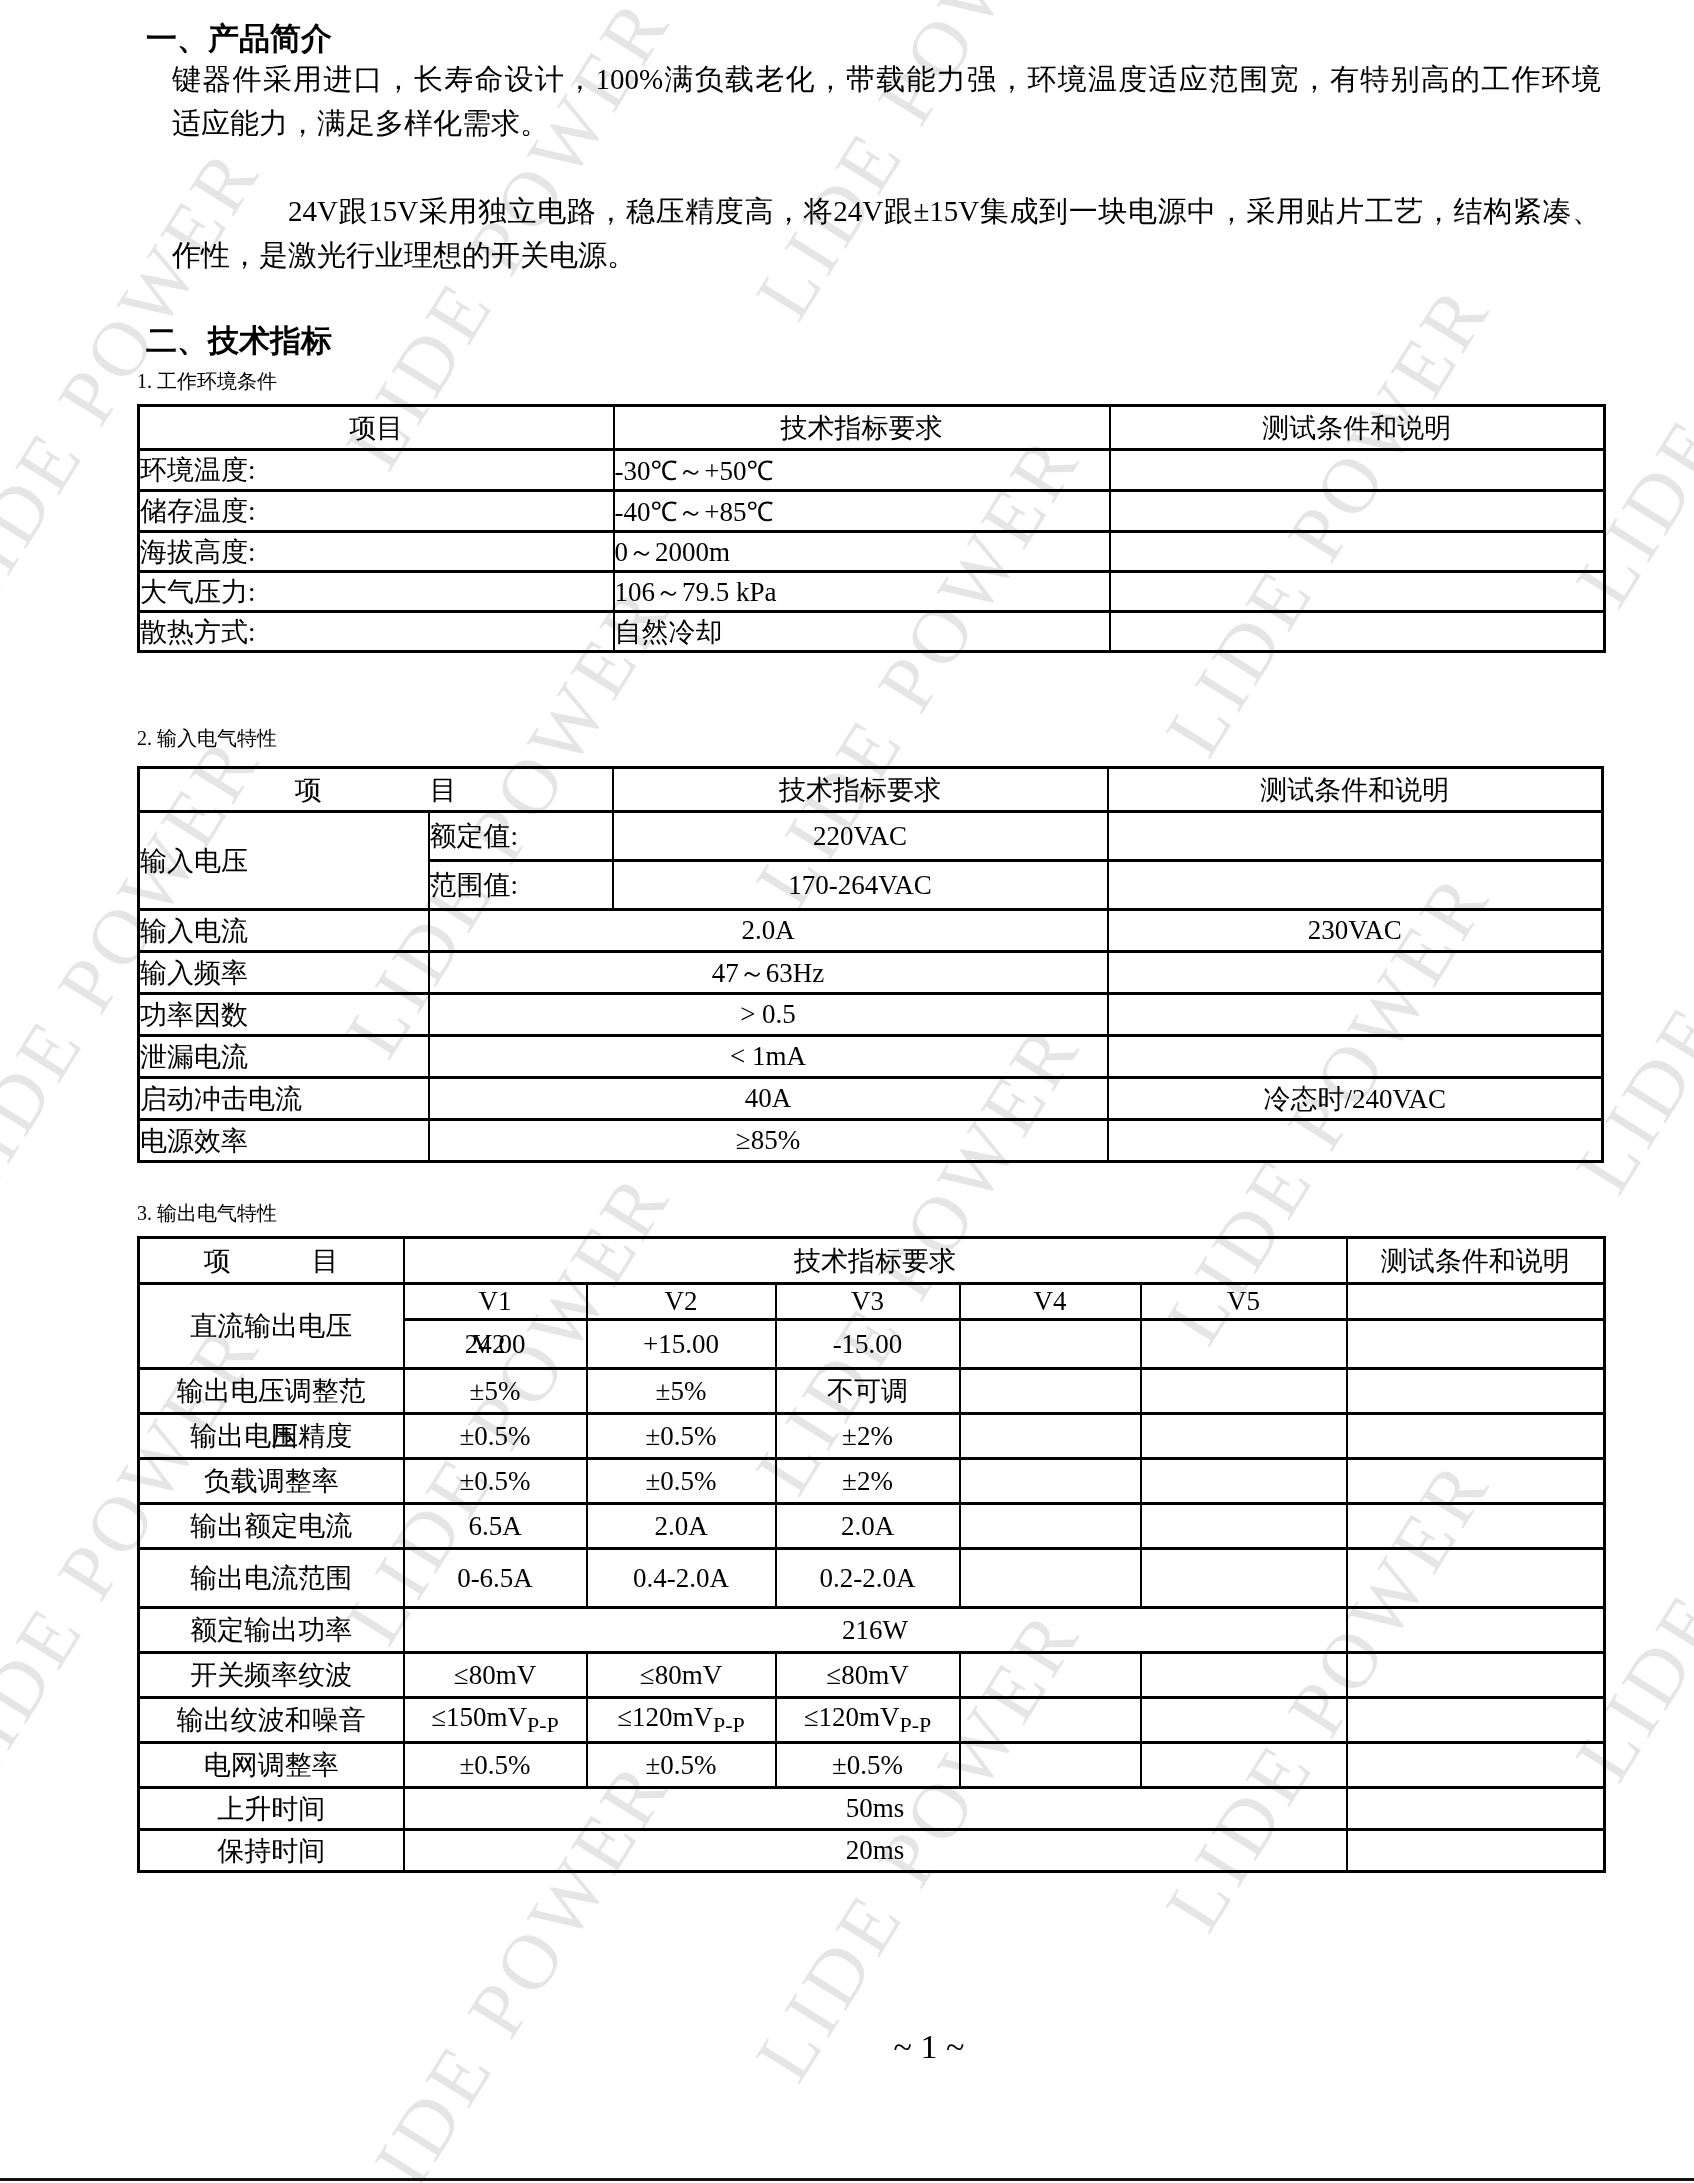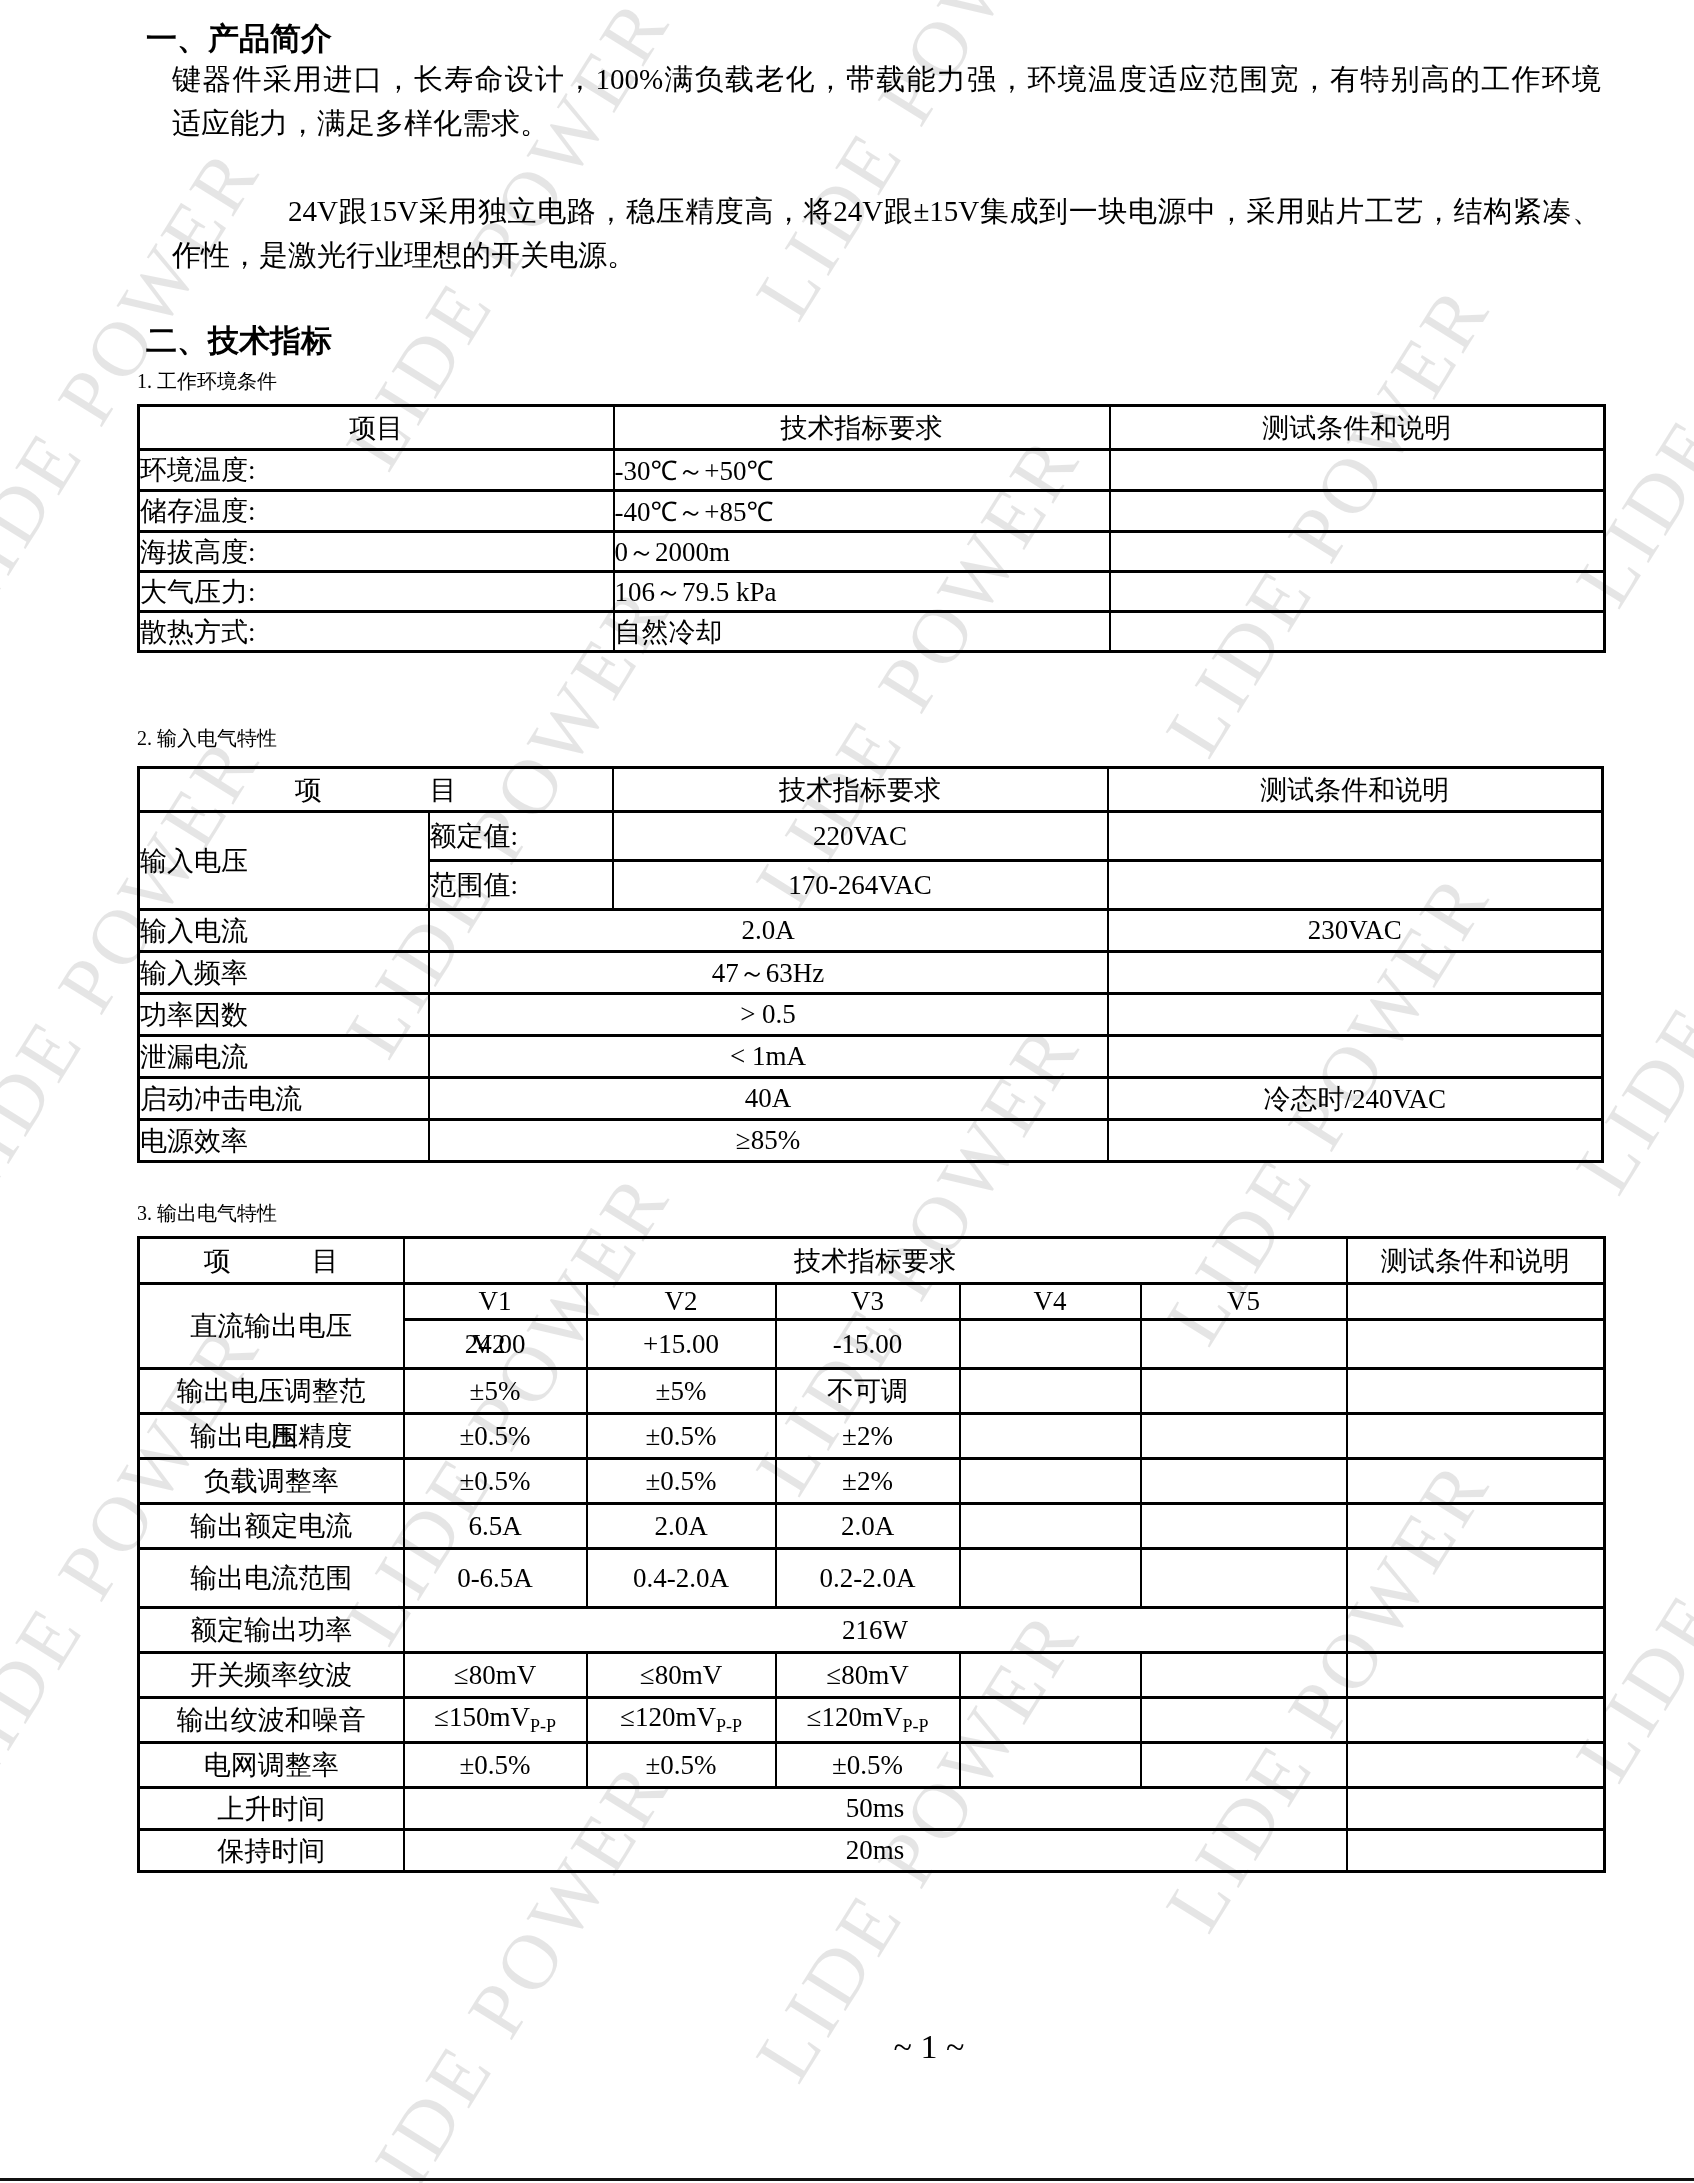--- a/index.html
+++ b/index.html
@@ -26,21 +26,21 @@
     border:2px solid #000; border-top-width:3.4px; border-bottom-width:3.4px;
     font-size:27px; font-weight:normal; padding:0; overflow:hidden; color:#000;
     vertical-align:middle;
   }
   table.t { border:3.4px solid #000; }
   .lab { text-align:left; padding-left:18px; }
   .val { text-align:left; padding-left:12.3px; }
   .ctr { text-align:center; }
   .rel { position:relative; }
   .ov  { position:absolute; top:50%; transform:translateY(-50%); font-size:27px; }
-  sub.u { font-size:18px;text-align:center; }
+  sub.u { font-size:22px;text-align:center; }
   
   .pagenum { position:absolute; left:806px; top:2028px; width:246px; text-align:center; font-size:34px; }
   .botline { position:absolute; left:0; top:2178px; width:1695px; height:3.4px; background:#111; }
 </style>
 </head>
 <body>
 
 <div class="page">
 
   <div>

